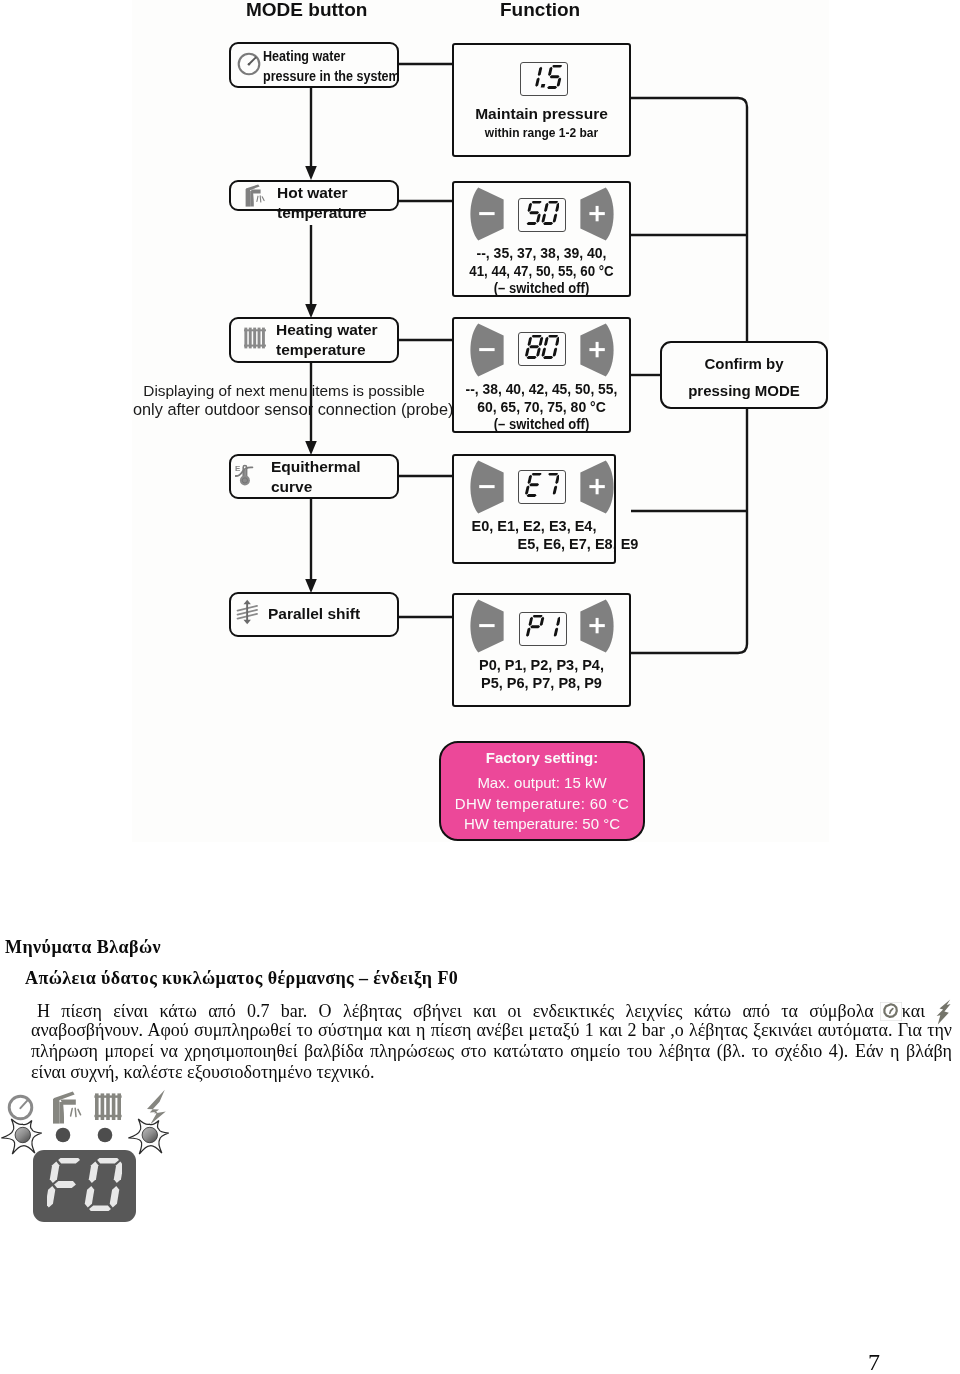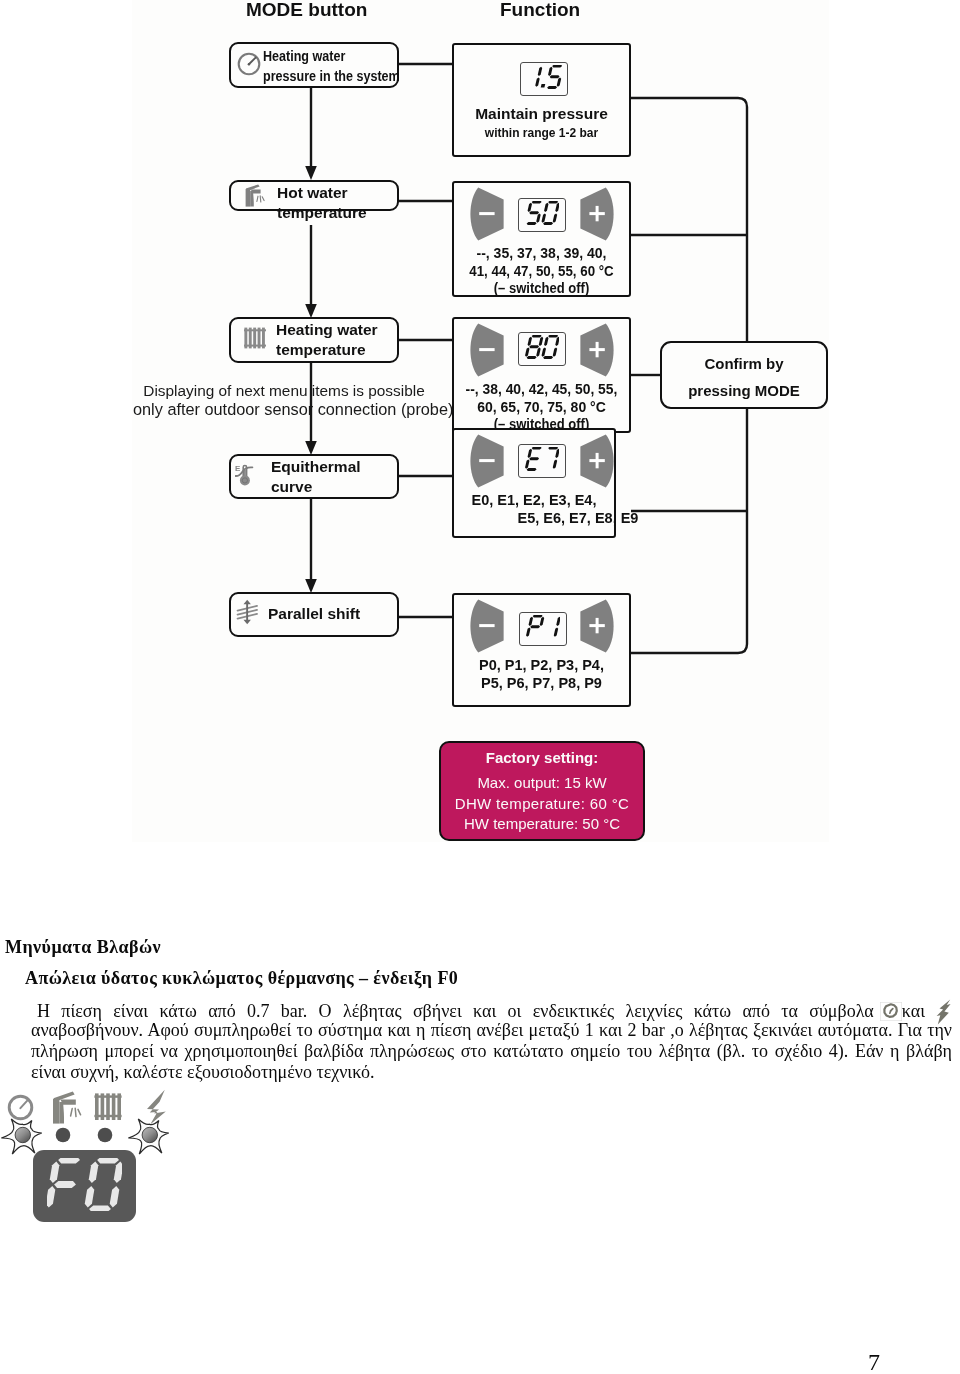--- a/index.html
+++ b/index.html
@@ -18,21 +18,21 @@
         box-sizing:border-box;}
   .flabel{position:absolute;font-family:"Liberation Sans",sans-serif;font-weight:bold;
           font-size:14px;color:#111;line-height:17px;text-align:center;white-space:nowrap;
           transform-origin:center top;}
   .note{position:absolute;font-family:"Liberation Sans",sans-serif;color:#1a1a1a;
         line-height:19px;text-align:center;white-space:nowrap;}
   .cbox{position:absolute;border:2.6px solid #111;border-radius:11px;background:#fdfdfc;
         box-sizing:border-box;}
   .clabel{position:absolute;font-family:"Liberation Sans",sans-serif;font-weight:bold;font-size:15px;
           color:#111;line-height:19px;text-align:center;white-space:nowrap;width:100%;}
-  .factbox{position:absolute;background:#be185d;border:2.2px solid #111;border-radius:10px;
+  .factbox{position:absolute;background:#ec4899;border:2.2px solid #111;border-radius:19px;
            box-sizing:border-box;}
   .facttitle{position:absolute;left:0;width:100%;font-family:"Liberation Sans",sans-serif;font-weight:bold;
              font-size:15px;color:#fafafa;text-align:center;line-height:19px;}
   .factline{position:absolute;left:0;width:100%;font-family:"Liberation Sans",sans-serif;font-size:15px;
             color:#fafafa;text-align:center;line-height:20.5px;white-space:nowrap;}
   .icnwrap{position:absolute;}
   .icn{display:block;}
   .lcd{position:absolute;border:1.6px solid #4c4c4c;background:#fcfcfc;box-sizing:border-box;
        border-radius:3px;display:flex;align-items:center;justify-content:center;}
   .seg7{display:block;}
@@ -256,21 +256,21 @@
                 <polygon points="16.50,11.39 17.95,12.84 17.95,19.41 16.50,20.86 15.05,19.41 15.05,12.84"></polygon>
                 <polygon points="27.70,11.39 29.15,12.84 29.15,19.41 27.70,20.86 26.25,19.41 26.25,12.84"></polygon>
               </g>
             </svg></span>
       </div>
 
       <div class="flabel" style="left:0;top:62px;width:100%;font-size:14px;transform:scaleX(0.99);">--, 38, 40, 42, 45, 50, 55,</div>
       <div class="flabel" style="left:0;top:79.5px;width:100%;font-size:14px;">60, 65, 70, 75, 80 °C</div>
       <div class="flabel" style="left:0;top:97px;width:100%;font-size:14px;transform:scaleX(0.93);">(– switched off)</div>
     </div>
-    <div class="fbox" style="left:320px;top:428px;width:164px;height:110px;">
+    <div class="fbox" style="left:320px;top:454px;width:164px;height:110px;">
       <svg class="btn-minus" width="34" height="54" viewBox="0 0 34 54" style="left:16px;top:4px;">
         <path class="keycap" d="M8.2 0.4 L33.6 12.6 L33.6 41.4 L8.2 53.6 C-2.2 41.0 -2.2 13.0 8.2 0.4 Z" fill="#808080"></path>
         <rect x="9.2" y="25.1" width="15.4" height="3.0" fill="#ffffff"></rect>
       </svg>
       <svg class="btn-plus" width="34" height="54" viewBox="0 0 34 54" style="left:126px;top:4px;">
         <path class="keycap" d="M25.8 0.4 L0.4 12.6 L0.4 41.4 L25.8 53.6 C36.2 41.0 36.2 13.0 25.8 0.4 Z" fill="#808080"></path>
         <rect x="9.4" y="25.1" width="15.4" height="3.0" fill="#ffffff"></rect>
         <rect x="15.6" y="18.9" width="3.0" height="15.4" fill="#ffffff"></rect>
       </svg>
       <div class="lcd" style="left:64px;top:14px;width:48px;height:34px;">

